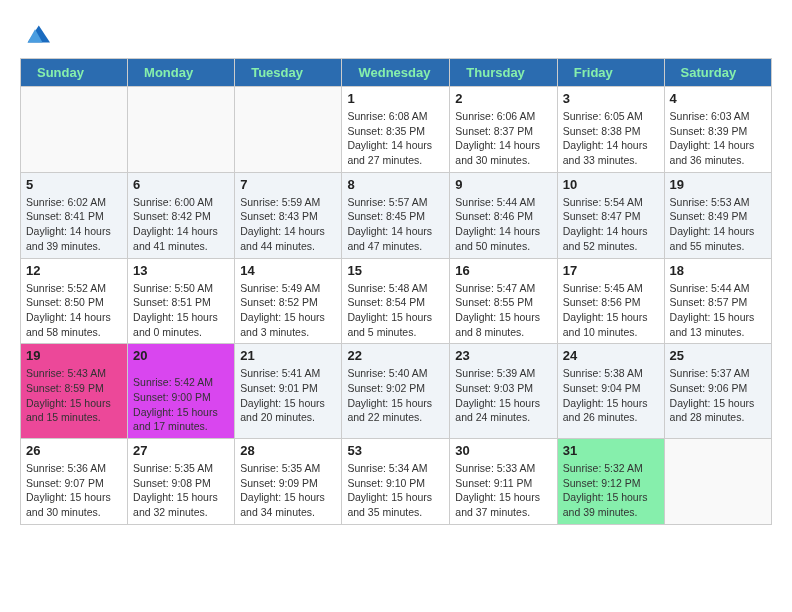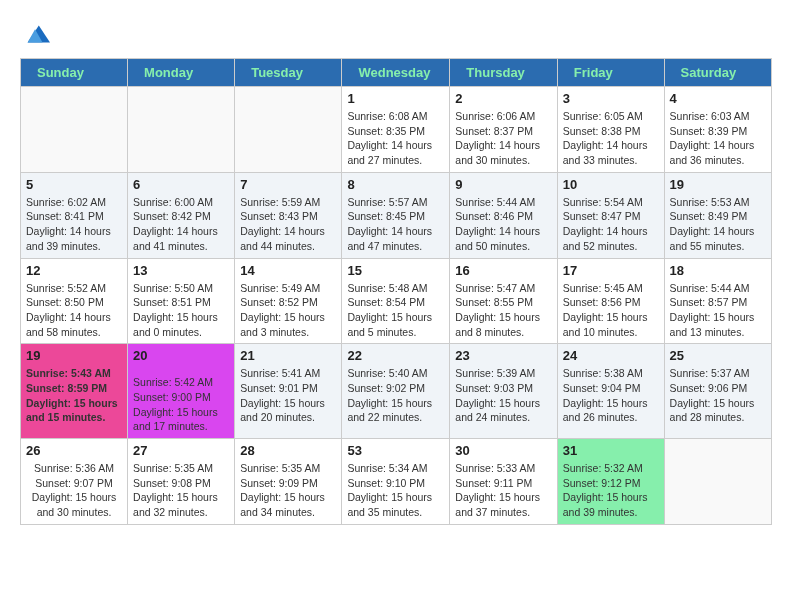--- a/index.html
+++ b/index.html
@@ -255,21 +255,21 @@
           <span class="day-num">18</span>
           <div class="day-info" style="white-space: pre-line;">Sunrise: 5:44 AM
 Sunset: 8:57 PM
 Daylight: 15 hours
 and 13 minutes.</div>
         </td>
       </tr>
       <tr>
         <td style="background: #ec4899; margin-top: 40px;">
           <span class="day-num">19</span>
-          <div class="day-info" style="white-space: pre-line; font-weight: bold;">Sunrise: 5:43 AM
+          <div class="day-info" style="white-space: pre-line;">Sunrise: 5:43 AM
 Sunset: 8:59 PM
 Daylight: 15 hours
 and 15 minutes.</div>
         </td>
         <td style="background: #d946ef;">
           <span class="day-num">20</span>
           <div class="day-info" style="white-space: pre-line; margin-top: 12px;">Sunrise: 5:42 AM
 Sunset: 9:00 PM
 Daylight: 15 hours
 and 17 minutes.</div>
@@ -306,21 +306,21 @@
           <span class="day-num">25</span>
           <div class="day-info" style="white-space: pre-line;">Sunrise: 5:37 AM
 Sunset: 9:06 PM
 Daylight: 15 hours
 and 28 minutes.</div>
         </td>
       </tr>
       <tr>
         <td style="background: rgb(255, 255, 255);">
           <span class="day-num">26</span>
-          <div class="day-info" style="white-space: pre-line; text-align: center;">Sunrise: 5:36 AM
+          <div class="day-info" style="white-space: pre-line;">Sunrise: 5:36 AM
 Sunset: 9:07 PM
 Daylight: 15 hours
 and 30 minutes.</div>
         </td>
         <td style="background: rgb(255, 255, 255);">
           <span class="day-num">27</span>
           <div class="day-info" style="white-space: pre-line;">Sunrise: 5:35 AM
 Sunset: 9:08 PM
 Daylight: 15 hours
 and 32 minutes.</div>

